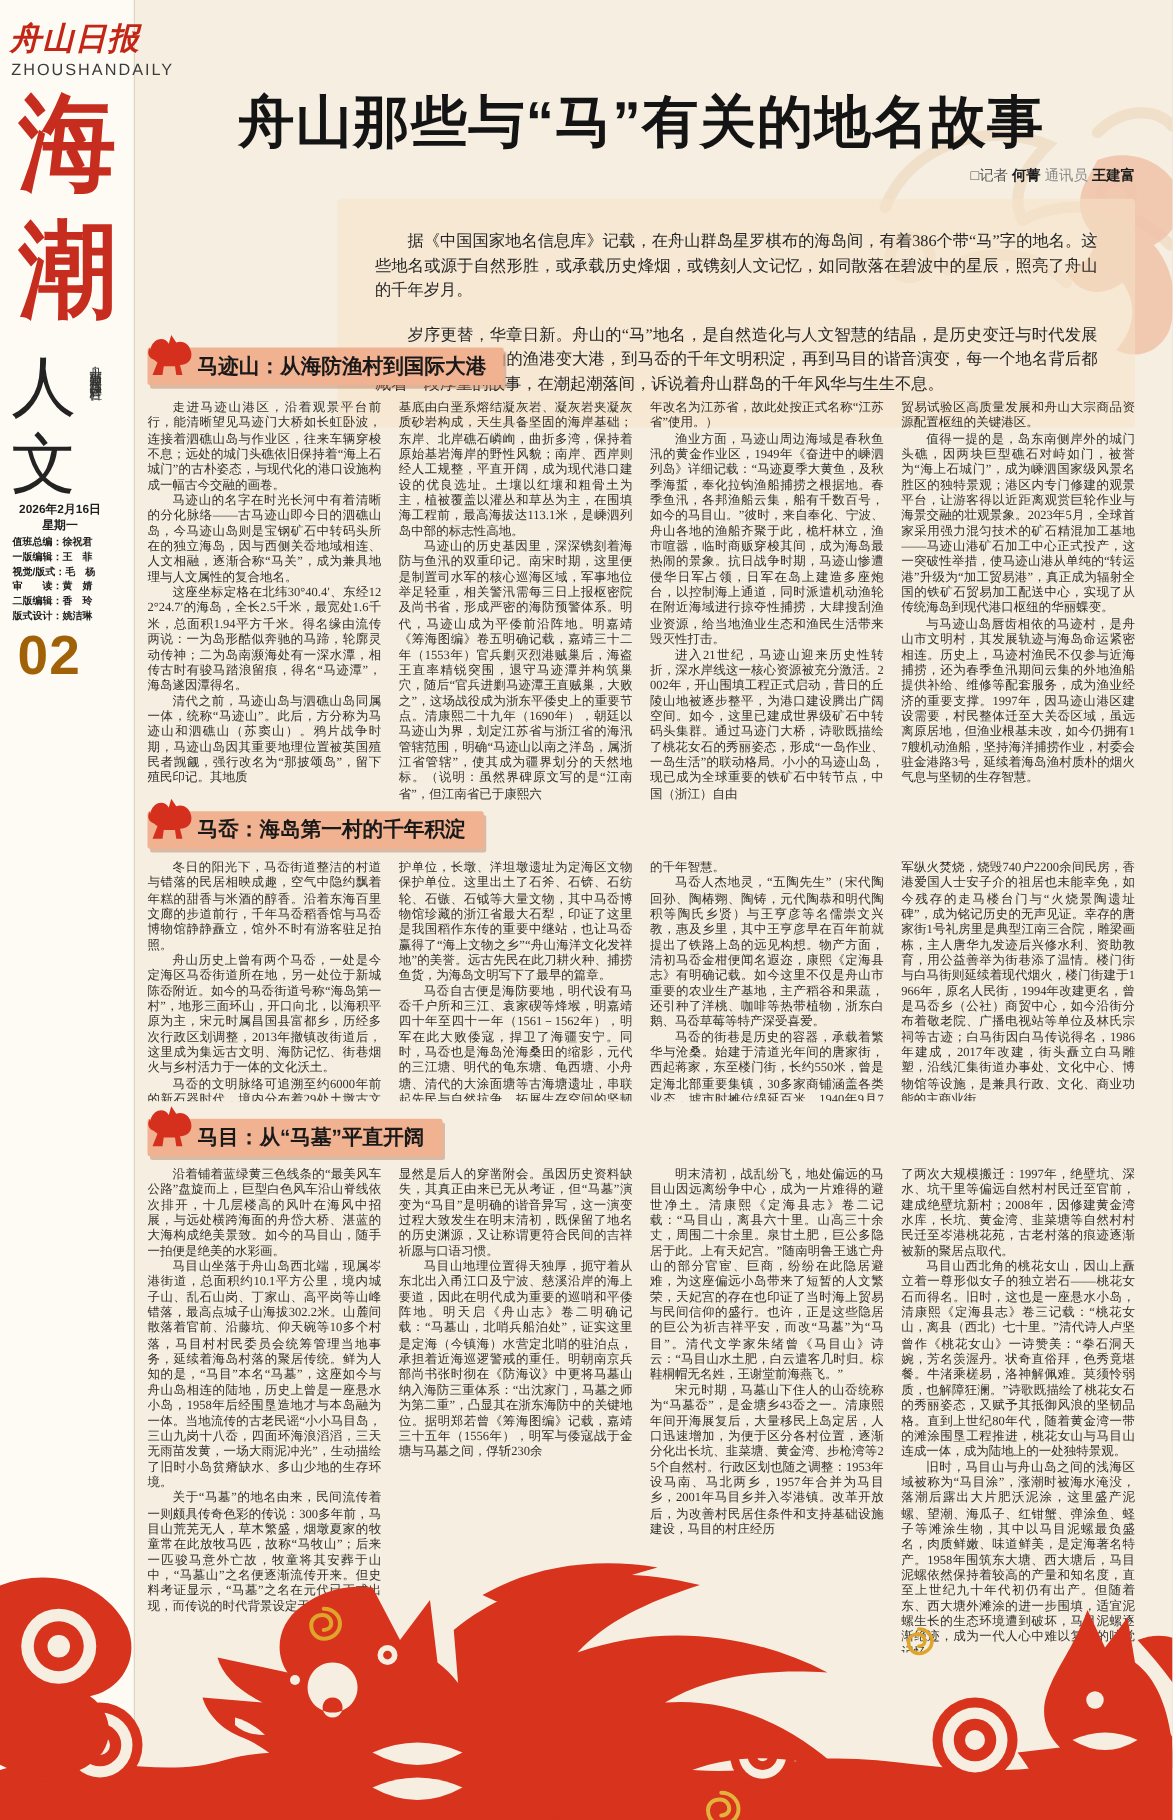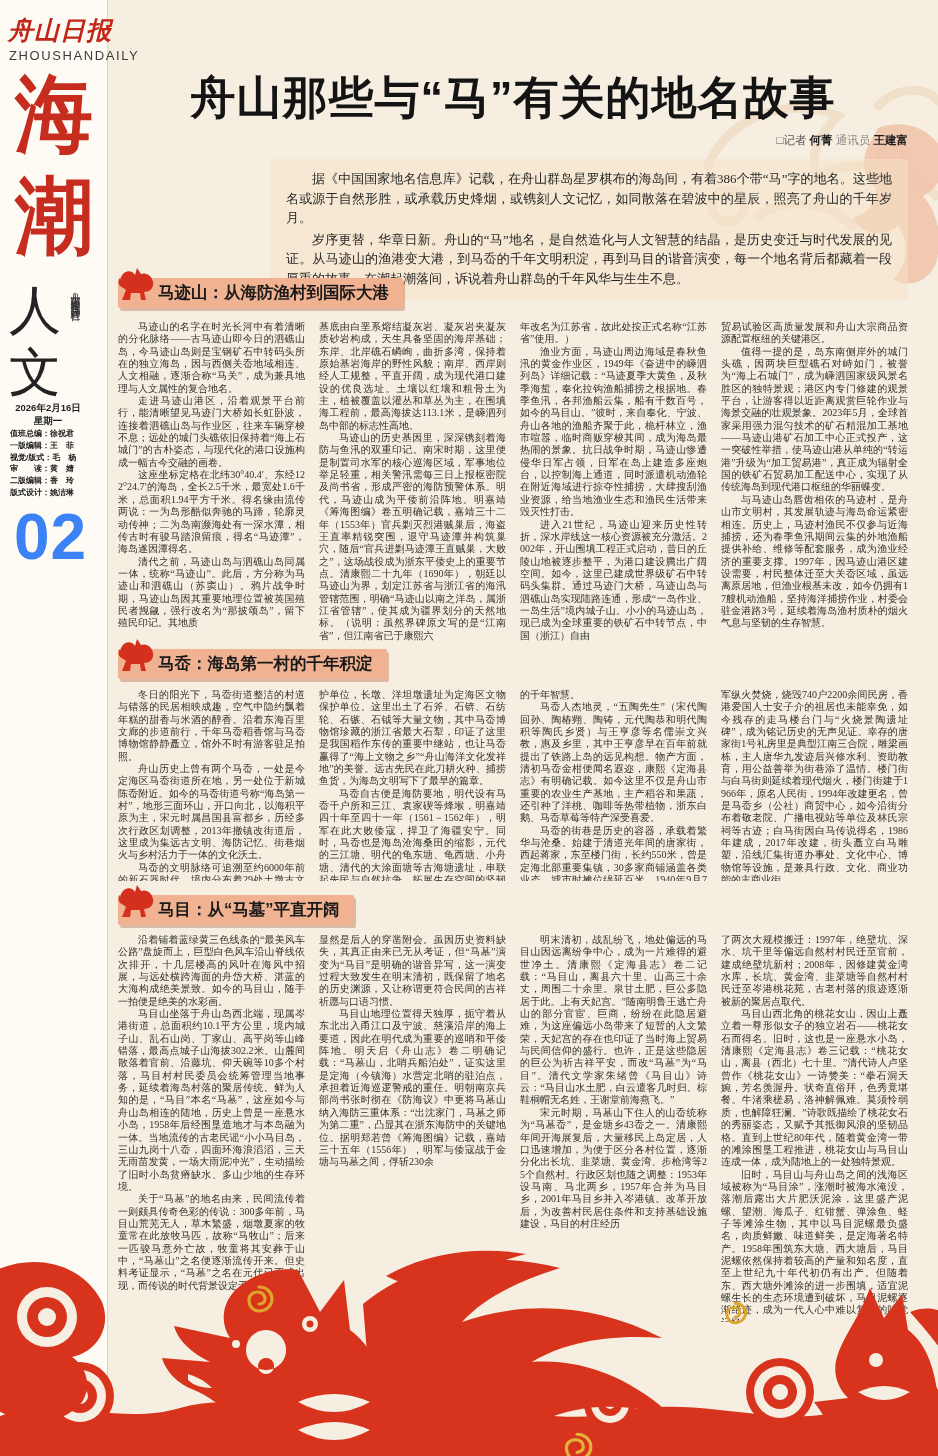--- a/index.html
+++ b/index.html
@@ -19,32 +19,32 @@
   .rw{position:absolute;left:4px;width:62px;text-align:center;color:#232323;
       font-family:"Liberation Serif",serif;font-weight:normal;font-size:52px;line-height:58px;}
   .ren{top:282px;} .wen{top:344px;}
   .tagline{position:absolute;left:68px;top:284px;height:130px;writing-mode:vertical-rl;
            font-family:"Liberation Sans",sans-serif;font-size:10px;letter-spacing:2px;color:#2f2f2f;}
   .dateblock{position:absolute;left:0;top:401px;width:96px;text-align:center;
              font-family:"Liberation Sans",sans-serif;font-weight:bold;font-size:9.5px;line-height:13px;color:#1e1e1e;}
   .credits{position:absolute;left:10px;top:428px;width:90px;font-family:"Liberation Sans",sans-serif;
            font-weight:bold;font-size:8px;line-height:11.8px;color:#222;}
   .pagenum{position:absolute;left:14px;top:500px;font-family:"Liberation Sans",sans-serif;
-           font-weight:bold;font-size:64px;color:#3b82f6;letter-spacing:1px;}
+           font-weight:bold;font-size:44px;color:#a16207;letter-spacing:1px;}
   
   .headline{position:absolute;left:118px;top:68px;width:790px;text-align:center;
             font-family:"Liberation Sans",sans-serif;font-weight:900;font-size:45px;
             letter-spacing:1px;color:#141414;white-space:nowrap;}
   .byline{position:absolute;left:118px;top:133px;width:790px;text-align:right;
           font-family:"Liberation Sans",sans-serif;font-size:11.5px;color:#555;}
   .byline b{color:#1c1c1c;}
   .leadbox{position:absolute;left:270px;top:159px;width:610px;padding:8px 14px 10px;
            background:rgba(246,225,200,0.55);border-radius:3px;
            font-size:13px;line-height:19.5px;text-align:justify;color:#262626;}
-  .leadbox p{margin:2px;text-indent:2em;}
+  .leadbox p{margin:16px;text-indent:2em;}
   
   .secwrap{position:absolute;left:118px;width:790px;text-align:left;}
   .s1h{top:278px;} .s2h{top:649px;} .s3h{top:895px;}
   .banner{position:relative;display:inline-block;background:#f1b291;color:#191919;
           font-family:"Liberation Sans",sans-serif;font-weight:bold;font-size:16.5px;
           padding:4px 14px 4px 40px;border-radius:2px;box-shadow:2px 3px 0 rgba(186,122,92,.45);}
   .banner .hicon{position:absolute;left:-2px;top:-14px;width:40px;height:40px;}
   
   .cols{position:absolute;left:118px;width:790px;display:flex;gap:14px;align-items:flex-start;}
   .c1{top:321px;height:323px;} .c2{top:689px;height:192px;} .c3{top:934px;}
@@ -117,33 +117,33 @@
     <span class="banner">
       <svg class="hicon" viewBox="0 0 40 36">
         <path fill="#d5301e" d="M6,34 L10,24 C4,20 2,12 8,7 C12,4 17,5 19,9 L21,2 L25,8 C31,6 36,10 37,16 C38,22 34,26 28,26 L30,34 L25,34 L24,27 L15,27 L14,34 Z"></path>
         <path fill="#d5301e" d="M8,22 C3,21 1,16 4,12 C5,16 7,19 10,20 Z"></path>
       </svg>
       <span>马迹山：从海防渔村到国际大港</span>
     </span>
   </div>
   <div class="cols c1">
     <div class="col">
+      <p>走进马迹山港区，沿着观景平台前行，能清晰望见马迹门大桥如长虹卧波，连接着泗礁山岛与作业区，往来车辆穿梭不息；远处的城门头礁依旧保持着“海上石城门”的古朴姿态，与现代化的港口设施构成一幅古今交融的画卷。</p>
       <p>马迹山的名字在时光长河中有着清晰的分化脉络——古马迹山即今日的泗礁山岛，今马迹山岛则是宝钢矿石中转码头所在的独立海岛，因与西侧关岙地域相连、人文相融，逐渐合称“马关”，成为兼具地理与人文属性的复合地名。</p>
-      <p>走进马迹山港区，沿着观景平台前行，能清晰望见马迹门大桥如长虹卧波，连接着泗礁山岛与作业区，往来车辆穿梭不息；远处的城门头礁依旧保持着“海上石城门”的古朴姿态，与现代化的港口设施构成一幅古今交融的画卷。</p>
       <p>这座坐标定格在北纬30°40.4′、东经122°24.7′的海岛，全长2.5千米，最宽处1.6千米，总面积1.94平方千米。得名缘由流传两说：一为岛形酷似奔驰的马蹄，轮廓灵动传神；二为岛南濒海处有一深水潭，相传古时有骏马踏浪留痕，得名“马迹潭”，海岛遂因潭得名。</p>
       <p>清代之前，马迹山岛与泗礁山岛同属一体，统称“马迹山”。此后，方分称为马迹山和泗礁山（苏窦山）。鸦片战争时期，马迹山岛因其重要地理位置被英国殖民者觊觎，强行改名为“那披颂岛”，留下殖民印记。其地质</p>
     </div>
     <div class="col">
       <p class="ni">基底由白垩系熔结凝灰岩、凝灰岩夹凝灰质砂岩构成，天生具备坚固的海岸基础；东岸、北岸礁石嶙峋，曲折多湾，保持着原始基岩海岸的野性风貌；南岸、西岸则经人工规整，平直开阔，成为现代港口建设的优良选址。土壤以红壤和粗骨土为主，植被覆盖以灌丛和草丛为主，在围填海工程前，最高海拔达113.1米，是嵊泗列岛中部的标志性高地。</p>
       <p>马迹山的历史基因里，深深镌刻着海防与鱼汛的双重印记。南宋时期，这里便是制置司水军的核心巡海区域，军事地位举足轻重，相关警汛需每三日上报枢密院及尚书省，形成严密的海防预警体系。明代，马迹山成为平倭前沿阵地。明嘉靖《筹海图编》卷五明确记载，嘉靖三十二年（1553年）官兵剿灭烈港贼巢后，海盗王直率精锐突围，退守马迹潭并构筑巢穴，随后“官兵进剿马迹潭王直贼巢，大败之”，这场战役成为浙东平倭史上的重要节点。清康熙二十九年（1690年），朝廷以马迹山为界，划定江苏省与浙江省的海汛管辖范围，明确“马迹山以南之洋岛，属浙江省管辖”，使其成为疆界划分的天然地标。（说明：虽然界碑原文写的是“江南省”，但江南省已于康熙六</p>
     </div>
     <div class="col">
       <p class="ni">年改名为江苏省，故此处按正式名称“江苏省”使用。）</p>
       <p>渔业方面，马迹山周边海域是春秋鱼汛的黄金作业区，1949年《奋进中的嵊泗列岛》详细记载：“马迹夏季大黄鱼，及秋季海蜇，奉化拉钩渔船捕捞之根据地。春季鱼汛，各邦渔船云集，船有千数百号，如今的马目山。”彼时，来自奉化、宁波、舟山各地的渔船齐聚于此，桅杆林立，渔市喧嚣，临时商贩穿梭其间，成为海岛最热闹的景象。抗日战争时期，马迹山惨遭侵华日军占领，日军在岛上建造多座炮台，以控制海上通道，同时派遣机动渔轮在附近海域进行掠夺性捕捞，大肆搜刮渔业资源，给当地渔业生态和渔民生活带来毁灭性打击。</p>
-      <p>进入21世纪，马迹山迎来历史性转折，深水岸线这一核心资源被充分激活。2002年，开山围填工程正式启动，昔日的丘陵山地被逐步整平，为港口建设腾出广阔空间。如今，这里已建成世界级矿石中转码头集群。通过马迹门大桥，马迹山岛与泗礁山岛实现陆路连通，形成“一岛作业、一岛生活”境内城子山。小小的马迹山岛，现已成为全球重要的铁矿石中转节点，中国（浙江）自由</p>
+      <p>进入21世纪，马迹山迎来历史性转折，深水岸线这一核心资源被充分激活。2002年，开山围填工程正式启动，昔日的丘陵山地被逐步整平，为港口建设腾出广阔空间。如今，这里已建成世界级矿石中转码头集群。通过马迹门大桥，诗歌既描绘了桃花女石的秀丽姿态，形成“一岛作业、一岛生活”的联动格局。小小的马迹山岛，现已成为全球重要的铁矿石中转节点，中国（浙江）自由</p>
     </div>
     <div class="col">
       <p class="ni">贸易试验区高质量发展和舟山大宗商品资源配置枢纽的关键港区。</p>
       <p>值得一提的是，岛东南侧岸外的城门头礁，因两块巨型礁石对峙如门，被誉为“海上石城门”，成为嵊泗国家级风景名胜区的独特景观；港区内专门修建的观景平台，让游客得以近距离观赏巨轮作业与海景交融的壮观景象。2023年5月，全球首家采用强力混匀技术的矿石精混加工基地——马迹山港矿石加工中心正式投产，这一突破性举措，使马迹山港从单纯的“转运港”升级为“加工贸易港”，真正成为辐射全国的铁矿石贸易加工配送中心，实现了从传统海岛到现代港口枢纽的华丽蝶变。</p>
       <p>与马迹山岛唇齿相依的马迹村，是舟山市文明村，其发展轨迹与海岛命运紧密相连。历史上，马迹村渔民不仅参与近海捕捞，还为春季鱼汛期间云集的外地渔船提供补给、维修等配套服务，成为渔业经济的重要支撑。1997年，因马迹山港区建设需要，村民整体迁至大关岙区域，虽远离原居地，但渔业根基未改，如今仍拥有17艘机动渔船，坚持海洋捕捞作业，村委会驻金港路3号，延续着海岛渔村质朴的烟火气息与坚韧的生存智慧。</p>
     </div>
   </div>
 
   <div class="secwrap s2h">
     <span class="banner">

